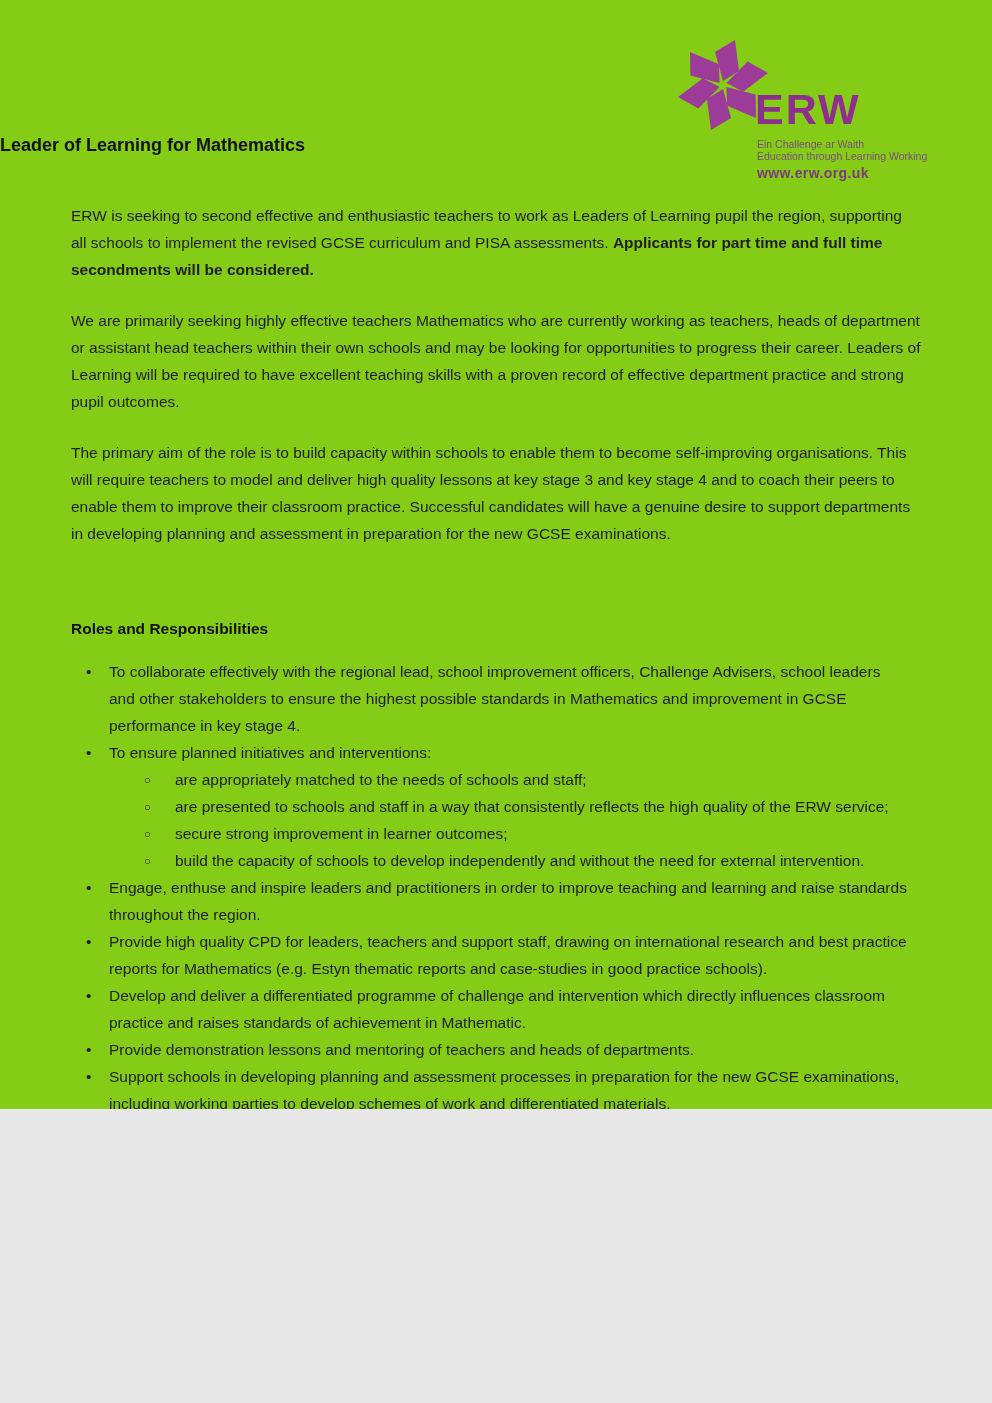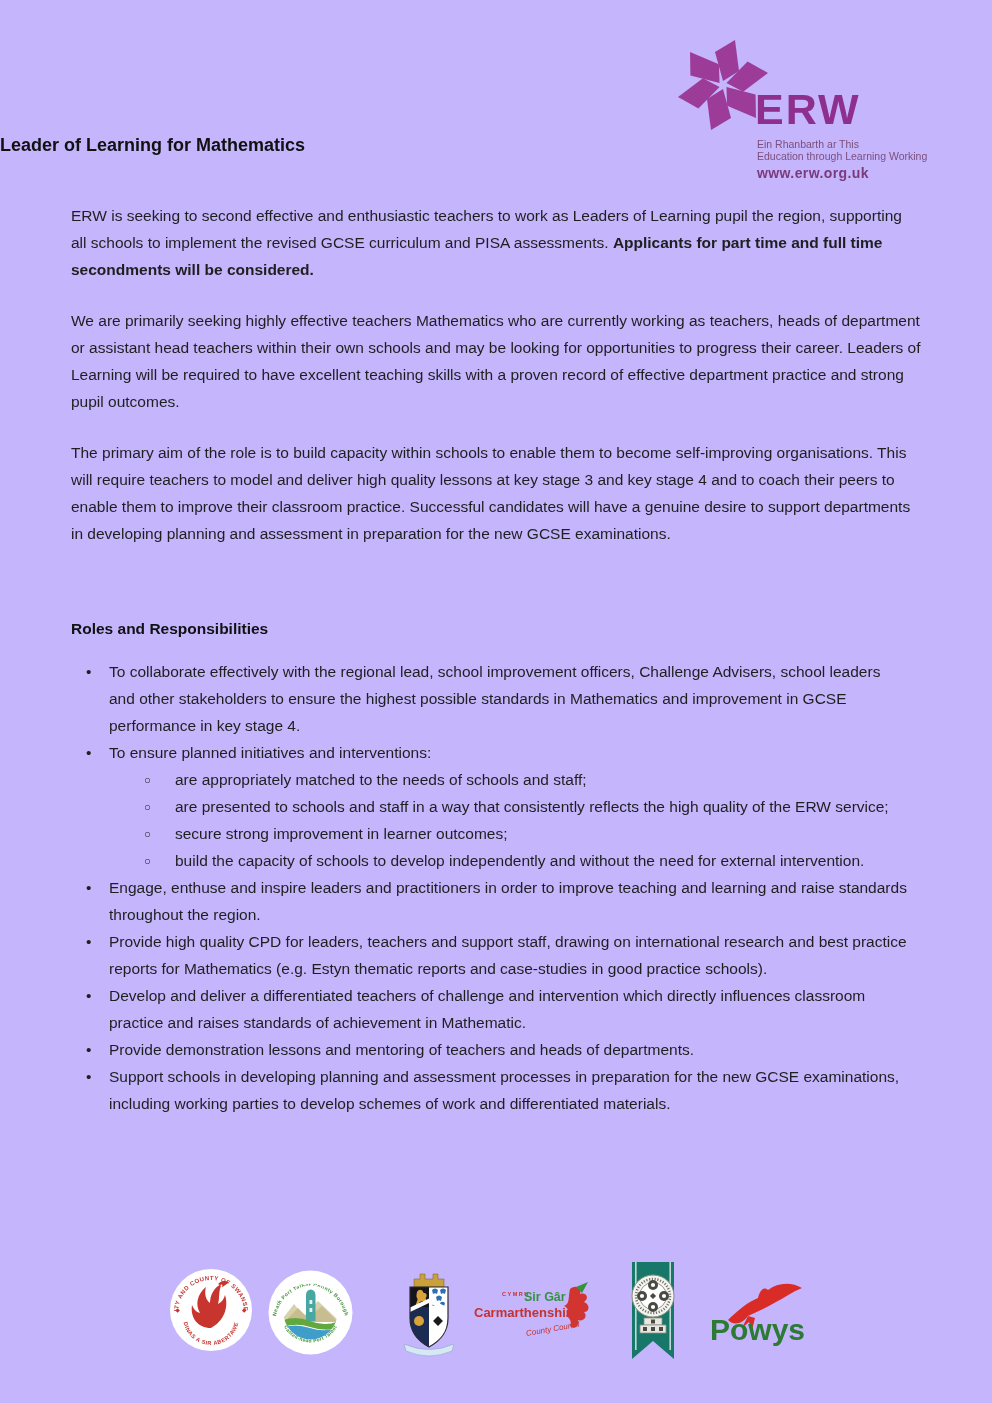--- a/index.html
+++ b/index.html
@@ -1,18 +1,18 @@
 <!DOCTYPE html>
 <html><head>
 <meta charset="utf-8">
 <style>
   html,body { margin:0; padding:0; background:#e8e8e8; }
   .page {
-    position:relative; width:992px; height:1403px; margin:0 auto;
-    background:#c4b5fd; overflow:hidden;
+    position:relative; width:992px; height:1109px; margin:0 auto;
+    background:#84cc16; overflow:hidden;
     font-family:"Liberation Sans","DejaVu Sans",sans-serif;
     color:#1f1f1f;
   }
 
   
   .erw-logo { position:absolute; left:676px; top:36px; width:245px; height:152px; }
   .erw-flower { position:absolute; left:0; top:2px; }
   .erw-wordmark { position:absolute; left:79px; top:52px; font-size:43px; font-weight:bold; color:#8e2f8e; letter-spacing:2px; line-height:1; }
   .erw-taglines { position:absolute; left:81px; top:102px; font-size:10.5px; line-height:12px; color:#7c4f7c; white-space:nowrap; }
   .erw-url { position:absolute; left:81px; top:129px; font-size:14px; font-weight:bold; letter-spacing:0.4px; color:#7b3b7b; }
@@ -49,21 +49,21 @@
         <polygon points="0,-4 16,-14 12,-45 -8,-33" transform="rotate(0)"></polygon>
         <polygon points="0,-4 16,-14 12,-45 -8,-33" transform="rotate(60)"></polygon>
         <polygon points="0,-4 16,-14 12,-45 -8,-33" transform="rotate(120)"></polygon>
         <polygon points="0,-4 16,-14 12,-45 -8,-33" transform="rotate(180)"></polygon>
         <polygon points="0,-4 16,-14 12,-45 -8,-33" transform="rotate(240)"></polygon>
         <polygon points="0,-4 16,-14 12,-45 -8,-33" transform="rotate(300)"></polygon>
       </g>
     </svg>
     <div class="erw-wordmark">ERW</div>
     <div class="erw-taglines">
-      <div>Ein Rhanbarth ar This</div>
+      <div>Ein Challenge ar Waith</div>
       <div>Education through Learning Working</div>
     </div>
     <div class="erw-url">www.erw.org.uk</div>
   </div>
 
   <h1 class="doc-title">Leader of Learning for Mathematics</h1>
 
   <div class="content">
     <p><span>ERW is seeking to second effective and enthusiastic teachers to work as Leaders of Learning pupil the region, supporting all schools to implement the revised GCSE curriculum and PISA assessments. </span><strong>Applicants for part time and full time secondments will be considered.</strong></p>
     <p>We are primarily seeking highly effective teachers Mathematics who are currently working as teachers, heads of department or assistant head teachers within their own schools and may be looking for opportunities to progress their career.  Leaders of Learning will be required to have excellent teaching skills with a proven record of effective department practice and strong pupil outcomes.</p>
@@ -75,21 +75,21 @@
       <li>To collaborate effectively with the regional lead, school improvement officers, Challenge Advisers, school leaders and other stakeholders to ensure the highest possible standards in Mathematics and improvement in GCSE performance in key stage 4.</li>
       <li>
         <span>To ensure planned initiatives and interventions:</span>
         <div class="sub-item">are appropriately matched to the needs of schools and staff;</div>
         <div class="sub-item">are presented to schools and staff in a way that consistently reflects the high quality of the ERW service;</div>
         <div class="sub-item">secure strong improvement in learner outcomes;</div>
         <div class="sub-item">build the capacity of schools to develop independently and without the need for external intervention.</div>
       </li>
       <li>Engage, enthuse and inspire leaders and practitioners in order to improve teaching and learning and raise standards throughout the region.</li>
       <li>Provide high quality CPD for leaders, teachers and support staff, drawing on international research and best practice reports for Mathematics (e.g. Estyn thematic reports and case-studies in good practice schools).</li>
-      <li>Develop and deliver a differentiated teachers of challenge and intervention which directly influences classroom practice and raises standards of achievement in Mathematic.</li>
+      <li>Develop and deliver a differentiated programme of challenge and intervention which directly influences classroom practice and raises standards of achievement in Mathematic.</li>
       <li>Provide demonstration lessons and mentoring of teachers and heads of departments.</li>
       <li>Support schools in developing planning and assessment processes in preparation for the new GCSE examinations, including working parties to develop schemes of work and differentiated materials.</li>
     </ul>
   </div>
 
   <div class="footer">
 
     <div class="logo-swansea">
       <svg width="84" height="84" viewBox="0 0 84 84">
         <defs>

